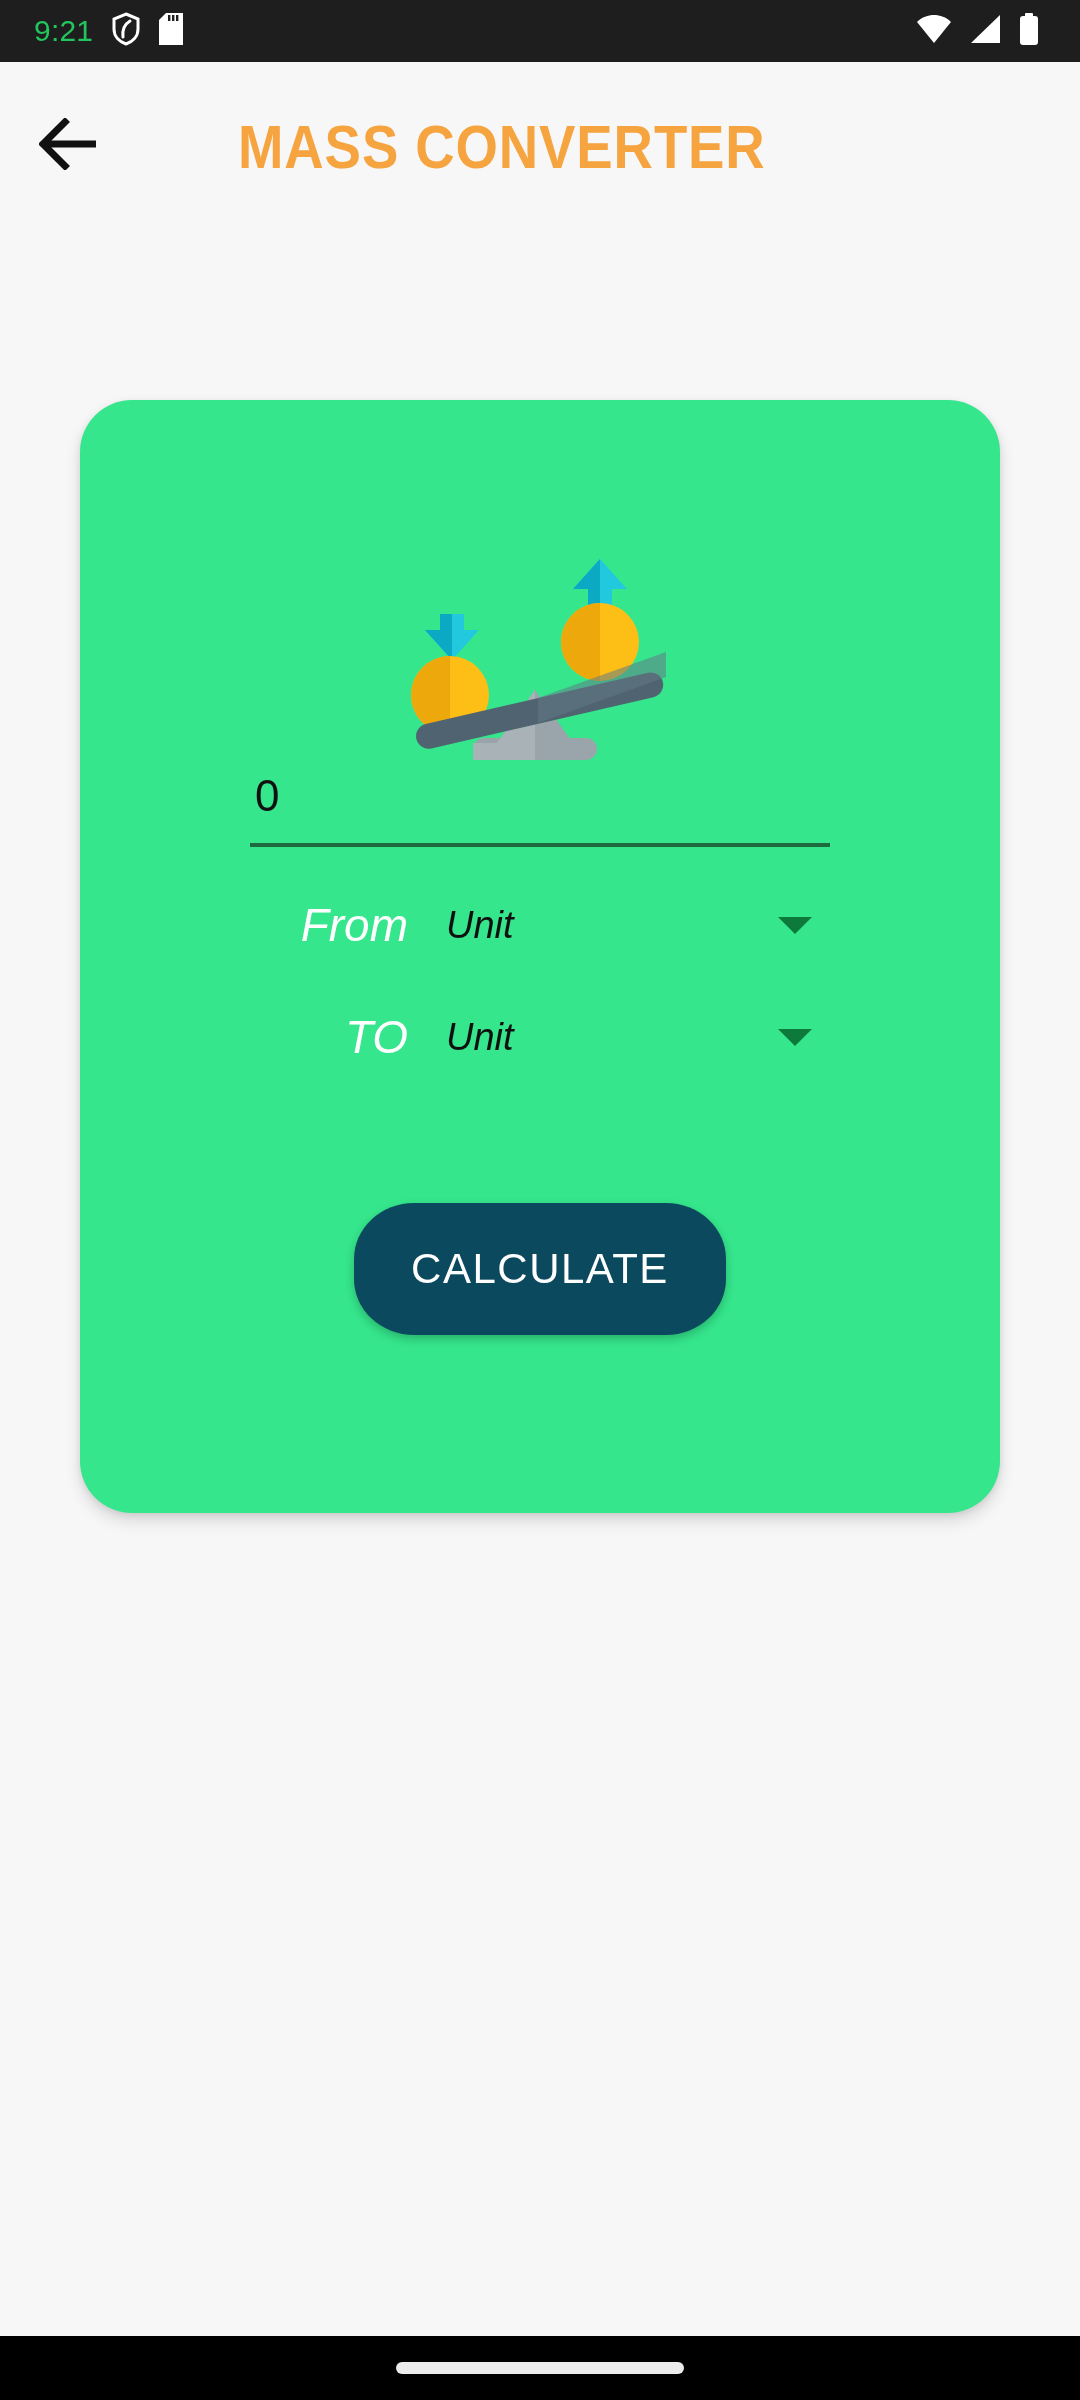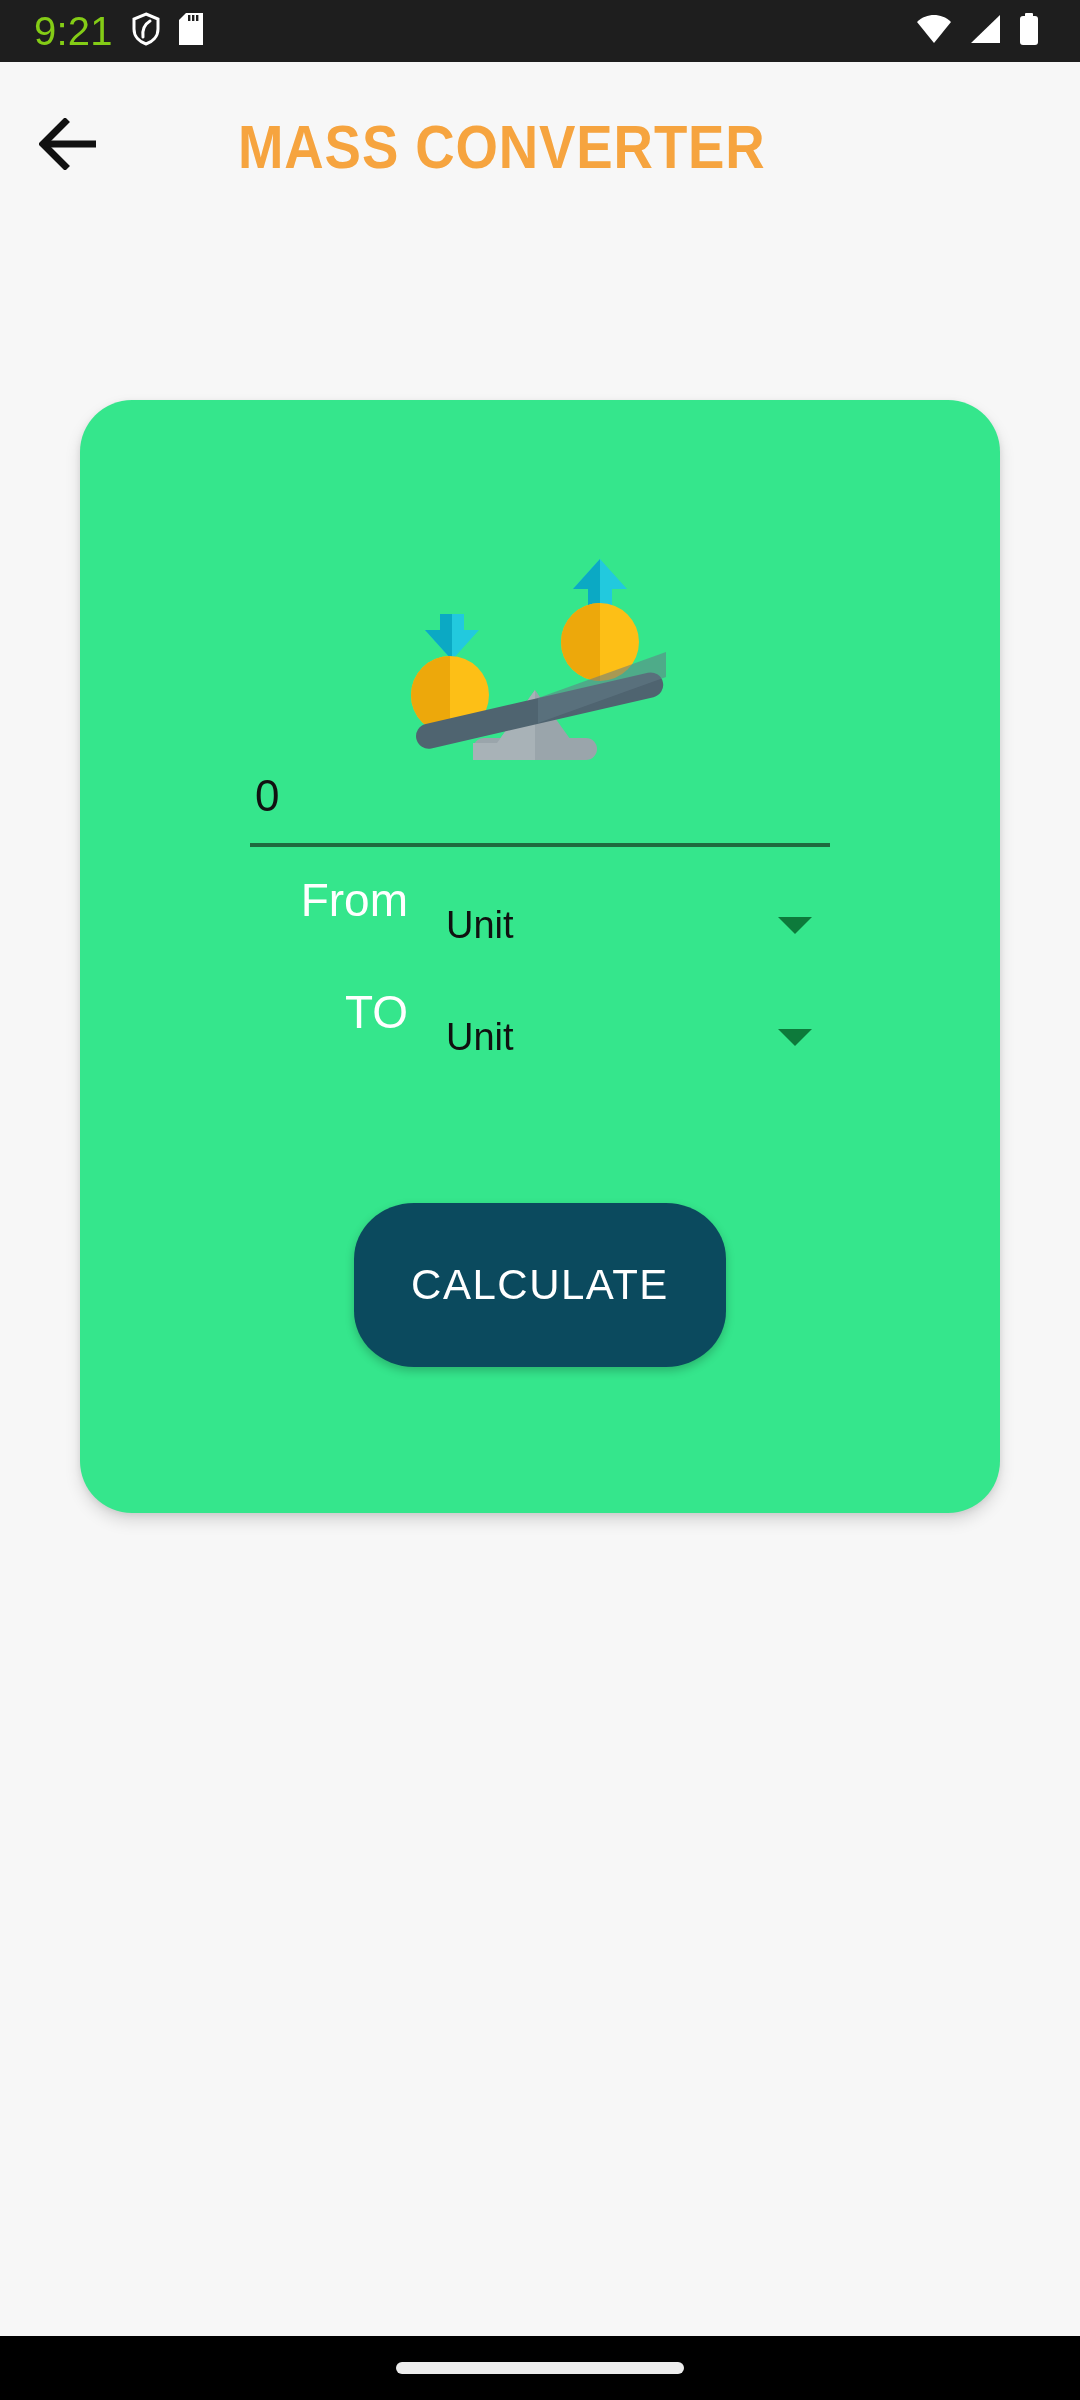--- a/index.html
+++ b/index.html
@@ -27,22 +27,22 @@
     justify-content: space-between;
     padding: 0 34px;
     box-sizing: border-box;
   }
   .status-left {
     display: flex;
     align-items: center;
     gap: 18px;
   }
   .status-time {
-    color: #84cc16;
-    font-size: 40px;
+    color: #22c55e;
+    font-size: 30px;
     font-family: "Liberation Sans", sans-serif;
     letter-spacing: 0.2px;
     line-height: 1;
   }
   .status-right {
     display: flex;
     align-items: center;
     gap: 16px;
     padding-right: 6px;
   }
@@ -122,20 +122,22 @@
     height: 4px;
     width: 580px;
     background: #1e6b3f;
   }
 
   
   .select-row {
     width: 580px;
     height: 96px;
     display: flex;
+    align-items: center;
+    font-style: italic;
   }
   .select-row.from { margin-top: 30px; }
   .select-row.to   { margin-top: 16px; }
 
   .row-label {
     width: 190px;
     text-align: right;
     padding-right: 32px;
     box-sizing: border-box;
     color: #ffffff;
@@ -165,21 +167,21 @@
     border-left: 17px solid transparent;
     border-right: 17px solid transparent;
     border-top: 17px solid #0d7a3b;
     margin-right: 4px;
   }
 
   
   .calc-btn {
     margin-top: 118px;
     width: 372px;
-    height: 164px;
+    height: 132px;
     background: #0b4a5e;
     border-radius: 60px / 56px;
     border: none;
     color: #ffffff;
     font-size: 42px;
     font-family: "Liberation Sans", sans-serif;
     letter-spacing: 1.5px;
     display: flex;
     align-items: center;
     justify-content: center;

